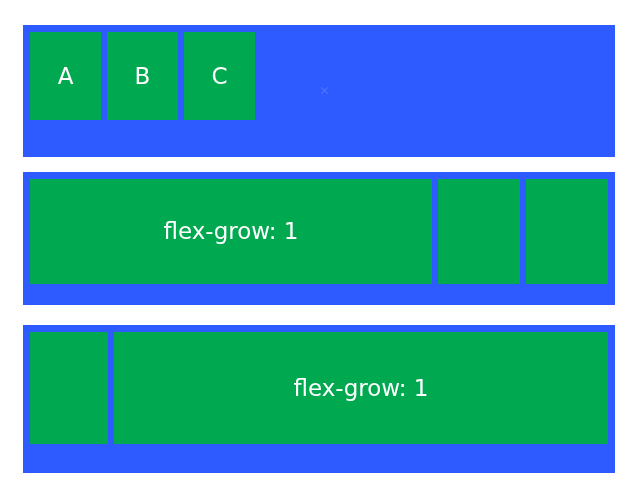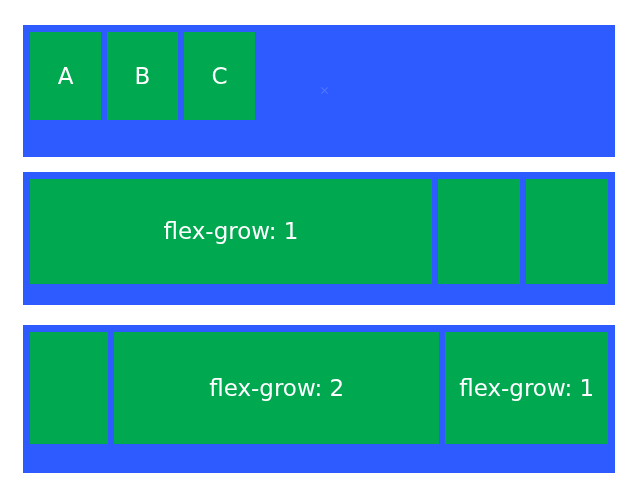--- a/index.html
+++ b/index.html
@@ -133,22 +133,19 @@
       <span></span>
     </div>
   </div>
 
   <div class="flex-container row3">
 
     <div class="flex-item fixed">
       <span></span>
     </div>
 
-    <div class="flex-item grow2">
-      <span>flex-grow: 2</span>
-    </div>
 
     <div class="flex-item grow1">
       <span>flex-grow: 1</span>
     </div>
   </div>
 
 </div>
 
 </body></html>

